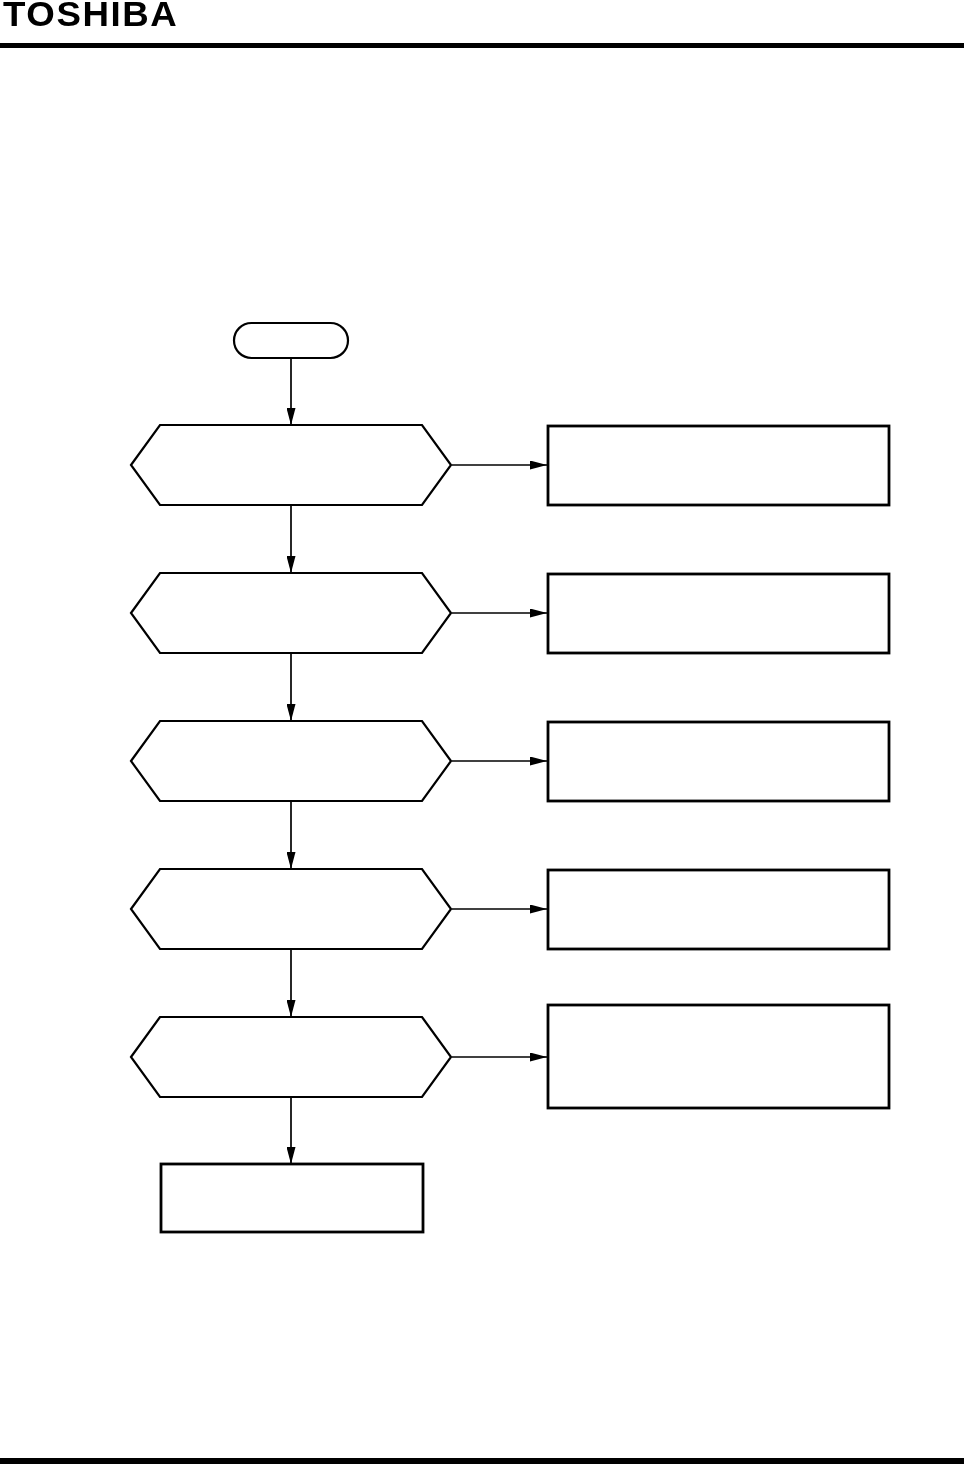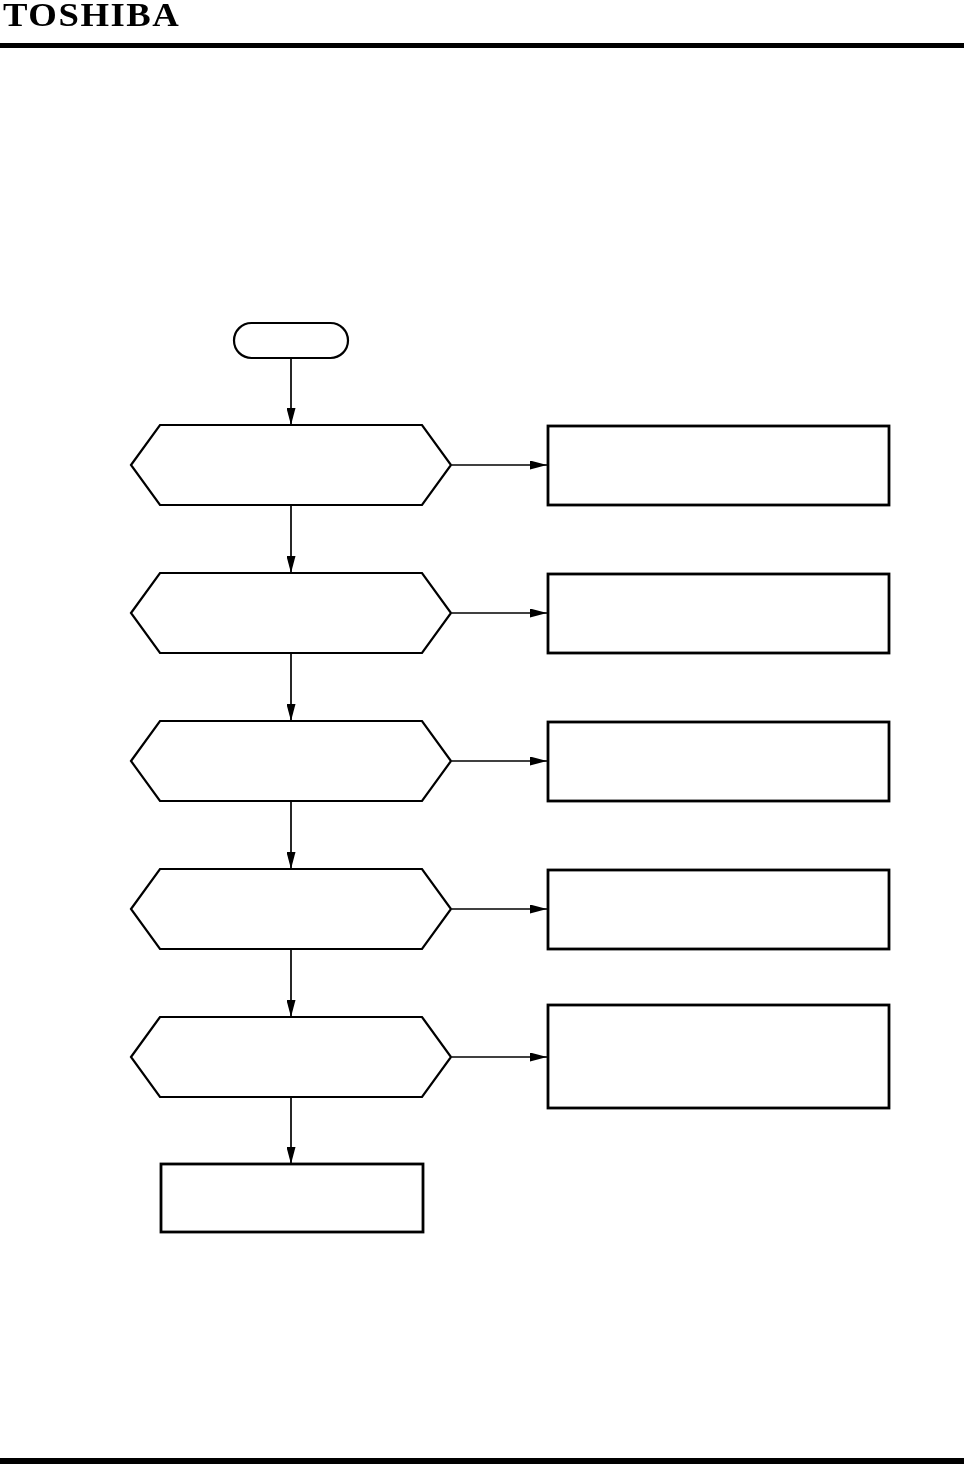--- a/index.html
+++ b/index.html
@@ -6,21 +6,21 @@
     margin: 0;
     padding: 0;
     background: #ffffff;
   }
   .page {
     position: relative;
     width: 964px;
     height: 1467px;
     background: #ffffff;
     overflow: hidden;
-    font-family: Liberation Serif, serif;
+    font-family: Liberation Sans, sans-serif;
   }
   .logo {
     position: absolute;
     left: 3px;
     top: -6px;
     font-size: 36px;
     font-weight: bold;
     letter-spacing: 1.5px;
     color: #000000;
     transform: scale(1.02, 0.96);

